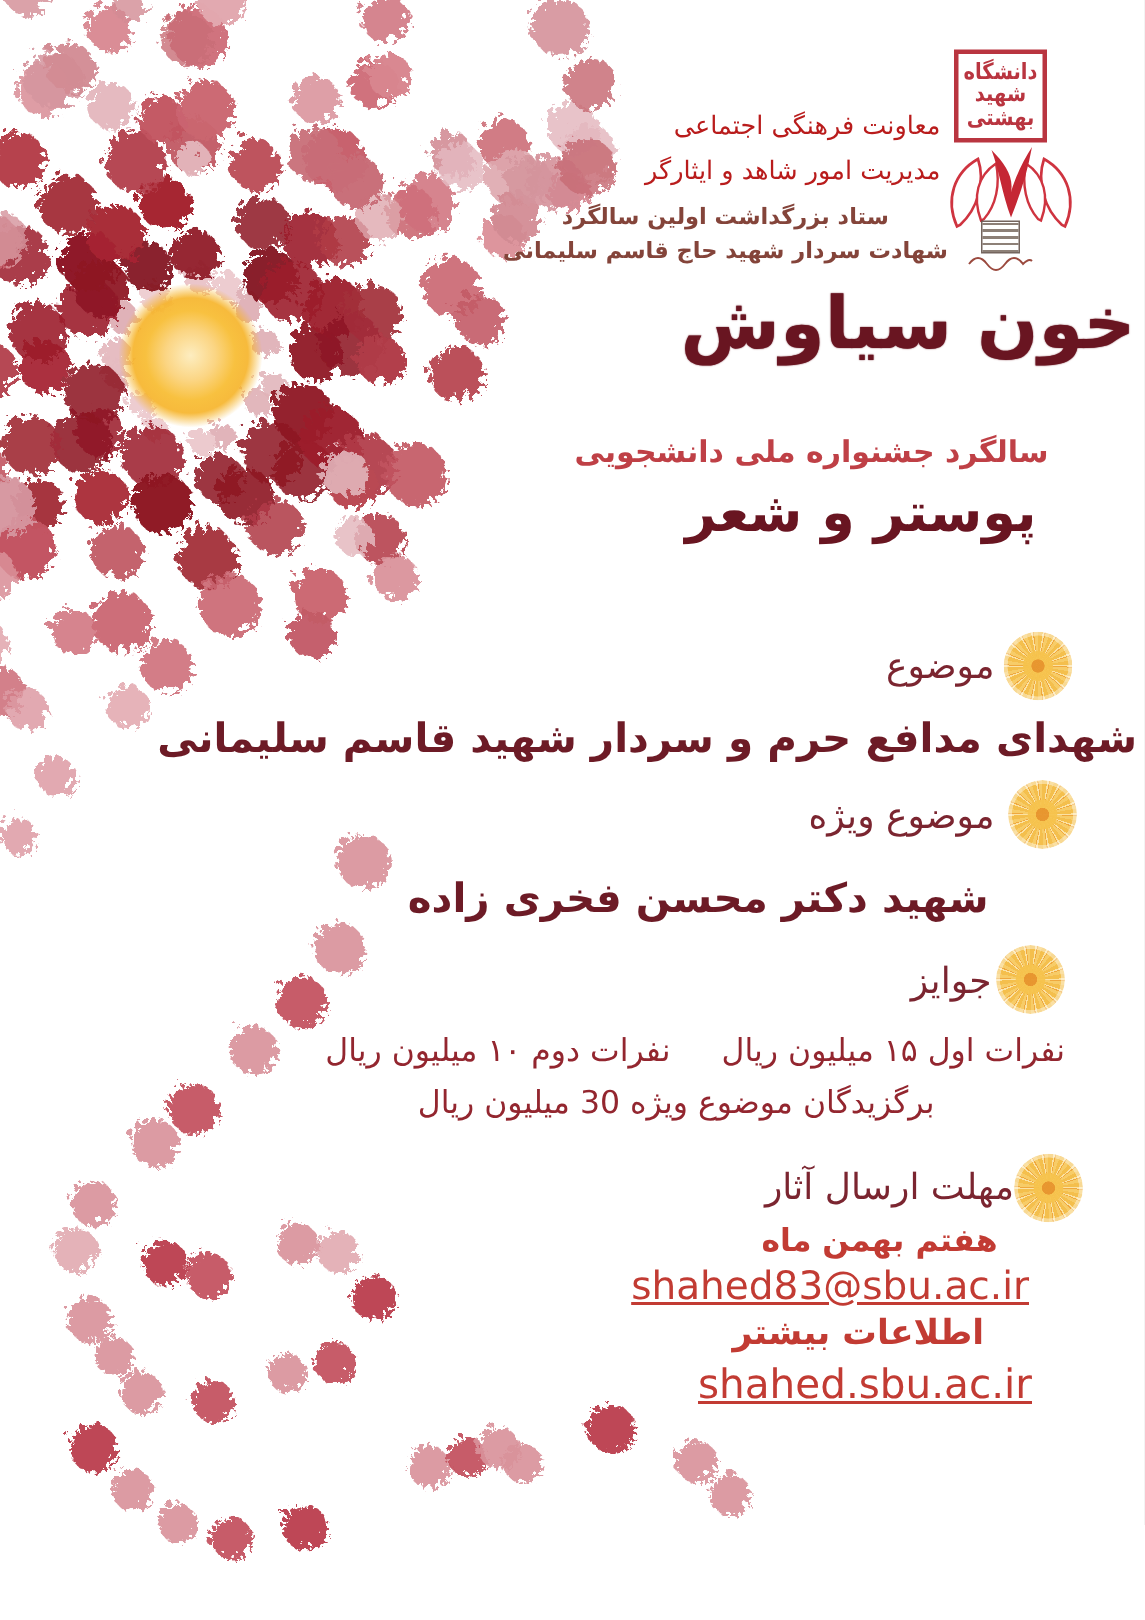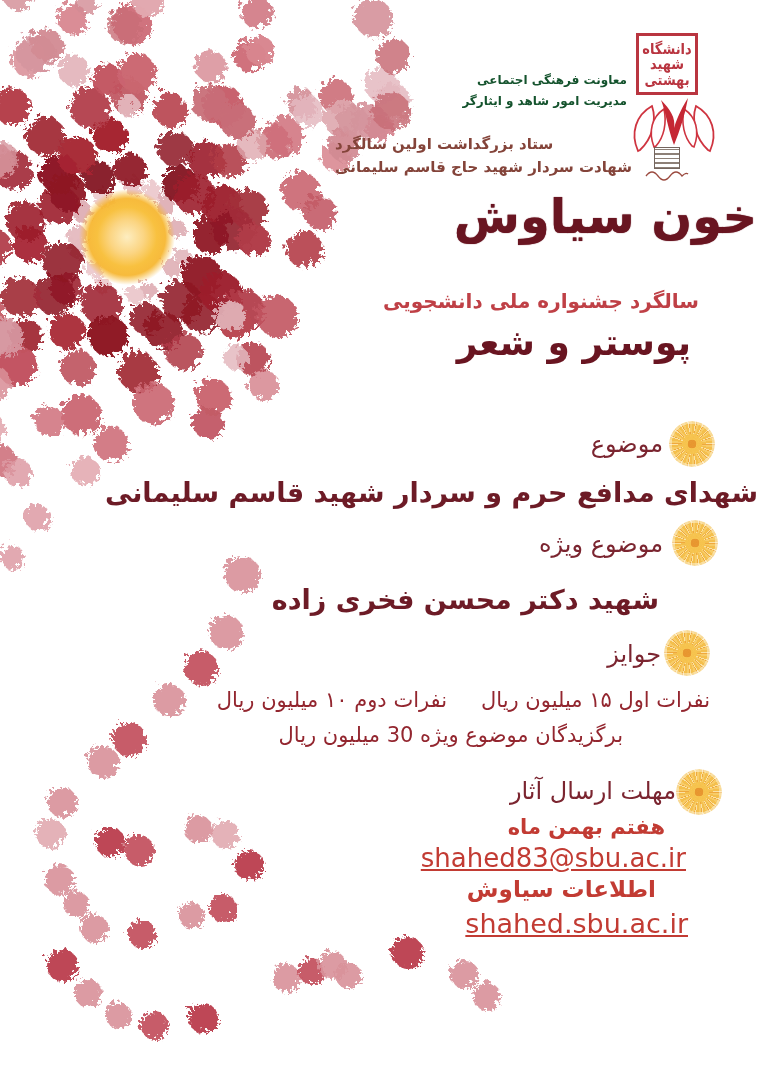--- a/index.html
+++ b/index.html
@@ -4,22 +4,22 @@
 <style>
   html,body{margin:0;padding:0;background:#e9e9e9;}
   .poster{
     position:relative;width:763px;height:1080px;background:#ffffff;
     overflow:hidden;font-family:"DejaVu Sans",sans-serif;direction:rtl;
     margin:0 auto;
   }
   .art{position:absolute;left:0;top:0;z-index:0;pointer-events:none;}
   .txt{position:absolute;z-index:2;white-space:nowrap;}
   
-  .org-block{right:136px;top:70px;text-align:right;color:#14532d;font-size:12px;font-weight:bold;line-height:1.75;}
-  .committee-block{right:131px;top:133px;text-align:left;color:#84443a;font-size:15px;font-weight:bold;line-height:1.55;}
+  .org-block{right:136px;top:70px;text-align:right;color:#b91c1c;font-size:17px;font-weight:normal;line-height:1.75;}
+  .committee-block{right:131px;top:133px;text-align:center;color:#84443a;font-size:15px;font-weight:bold;line-height:1.55;}
   
   .logo-box{position:absolute;left:636px;top:33px;width:62px;height:62px;border:3px solid #b93540;
     box-sizing:border-box;z-index:2;display:flex;align-items:center;justify-content:center;background:#fff;}
   .logo-box .cal{font-size:13px;line-height:1.02;font-weight:bold;color:#b93540;text-align:center;
     letter-spacing:-1px;transform:scaleY(1.15);}
   .tulip{position:absolute;left:628px;top:97px;z-index:2;}
   .stamp{position:absolute;left:654px;top:147px;width:24px;height:20px;border:1px solid #5c4b43;z-index:2;
     background:repeating-linear-gradient(0deg,#7a6a60 0 1.5px,#ffffff 1.5px 4.5px);opacity:.85;}
   .signature{position:absolute;left:644px;top:167px;z-index:2;}
   
@@ -269,16 +269,16 @@
     <span>نفرات اول ۱۵ میلیون ریال</span>
     <span>نفرات دوم ۱۰ میلیون ریال</span>
   </div>
   <div class="txt prize-line" style="right:140px;top:723px">برگزیدگان موضوع ویژه 30 میلیون ریال</div>
 
   <div class="flower" style="right:41px;top:769px"></div>
   <div class="txt sec-label" style="right:87px;top:777px">مهلت ارسال آثار</div>
   <div class="txt red-line" style="right:98px;top:815px">هفتم بهمن ماه</div>
   <div class="txt red-line latin" style="right:77px;top:843px;font-size:26px">shahed83@sbu.ac.ir</div>
 
-  <div class="txt red-line" style="right:107px;top:876px;font-size:23px">اطلاعات سیاوش</div>
+  <div class="txt red-line" style="right:107px;top:876px;font-size:23px">اطلاعات بیشتر</div>
   <div class="txt red-line latin" style="right:75px;top:908px;font-size:27px">shahed.sbu.ac.ir</div>
 
 </div>
 
 </body></html>

